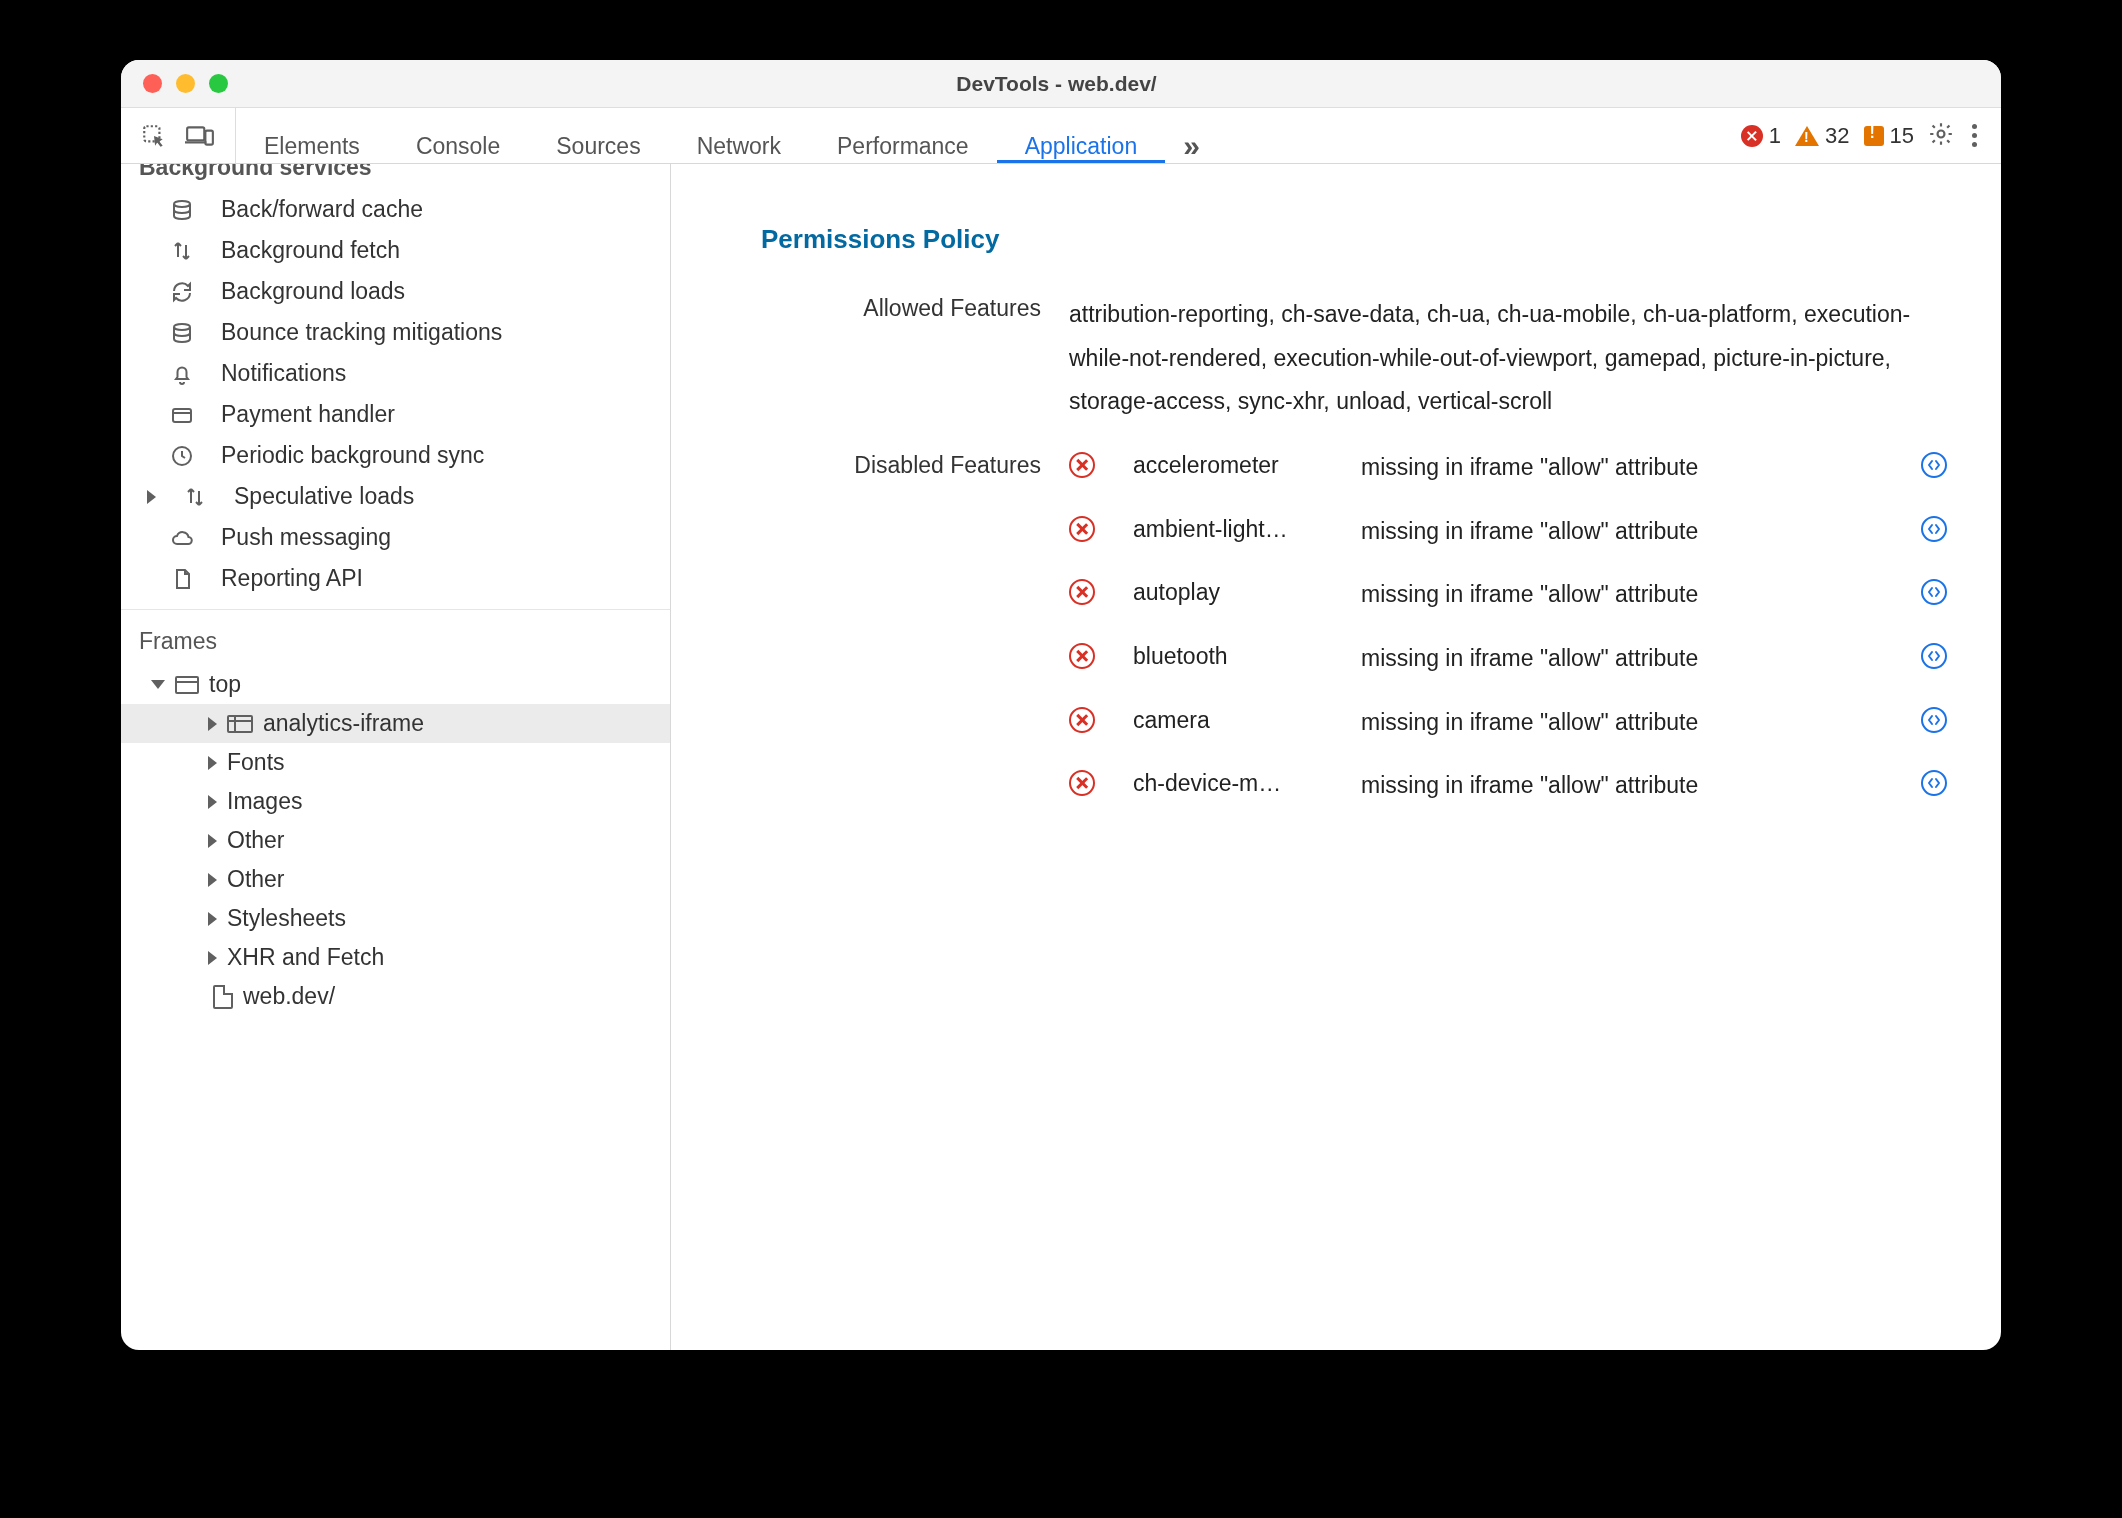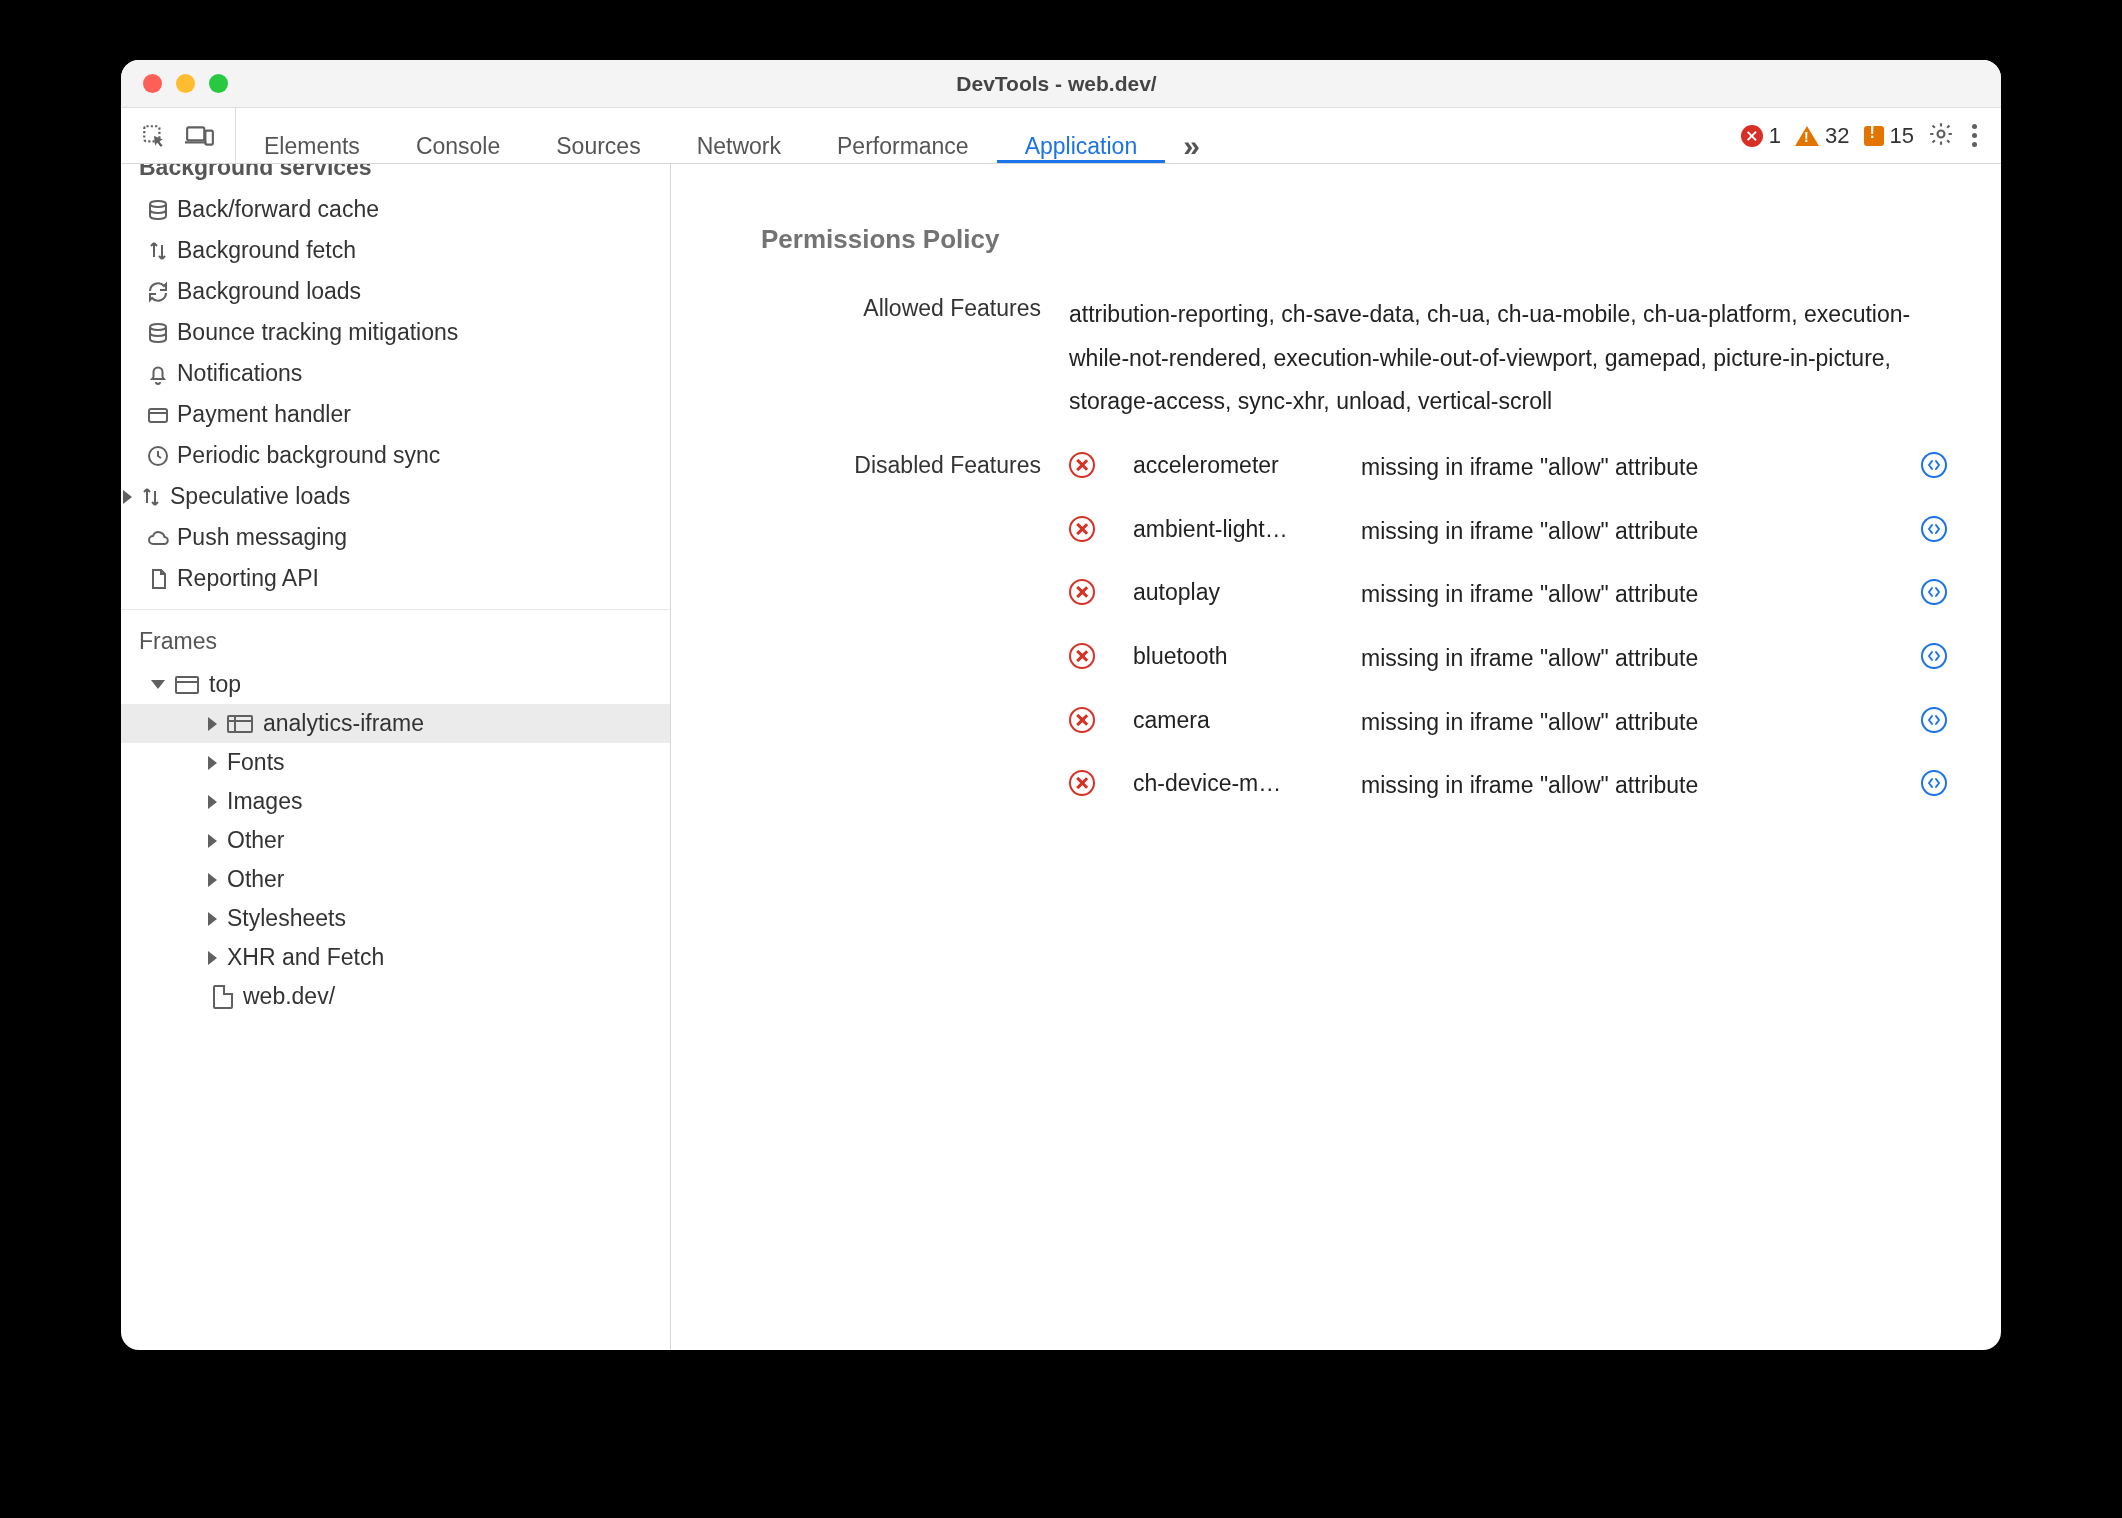--- a/index.html
+++ b/index.html
@@ -150,22 +150,22 @@
   }
   .sidebar::-webkit-scrollbar{width:14px;}
   .sidebar::-webkit-scrollbar-thumb{background:#c8c8c8;border-radius:7px;border:3px solid #fff;}
   .sb-heading-cut {
     color:#555;font-size:23px;font-weight:600;padding: 2px 18px 8px;
     margin-top:-16px;
   }
   .sb-item {
     display:flex;
     align-items:center;
-    gap: 6px;
-    padding: 7px 0 7px 24px;
+    gap: 26px;
+    padding: 7px 0 7px 48px;
     cursor:pointer;
   }
   .sb-item .ic{width:26px;display:flex;justify-content:center;color:#555;}
   .sb-section-title{
     padding: 18px 18px 10px;
     font-size:23px;
     color:#555;
     font-weight:500;
     border-top:1px solid #e6e6e6;
     margin-top:10px;
@@ -193,21 +193,21 @@
   
   .content {
     flex:1;
     overflow-y:auto;
     position:relative;
     padding: 60px 40px 40px 90px;
   }
   .content::-webkit-scrollbar{width:14px;}
   .content::-webkit-scrollbar-thumb{background:#c8c8c8;border-radius:7px;border:3px solid #fff;}
   .pp-title{
-    font-size:26px;font-weight:700;color:#737373;margin-bottom:38px;
+    font-size:26px;font-weight:700;color:#0369a1;margin-bottom:38px;
   }
   .pp-grid{
     display:grid;
     grid-template-columns: 280px 1fr;
     row-gap: 26px;
     column-gap: 28px;
     align-items:start;
     font-size:23px;
     color:#222;
   }

